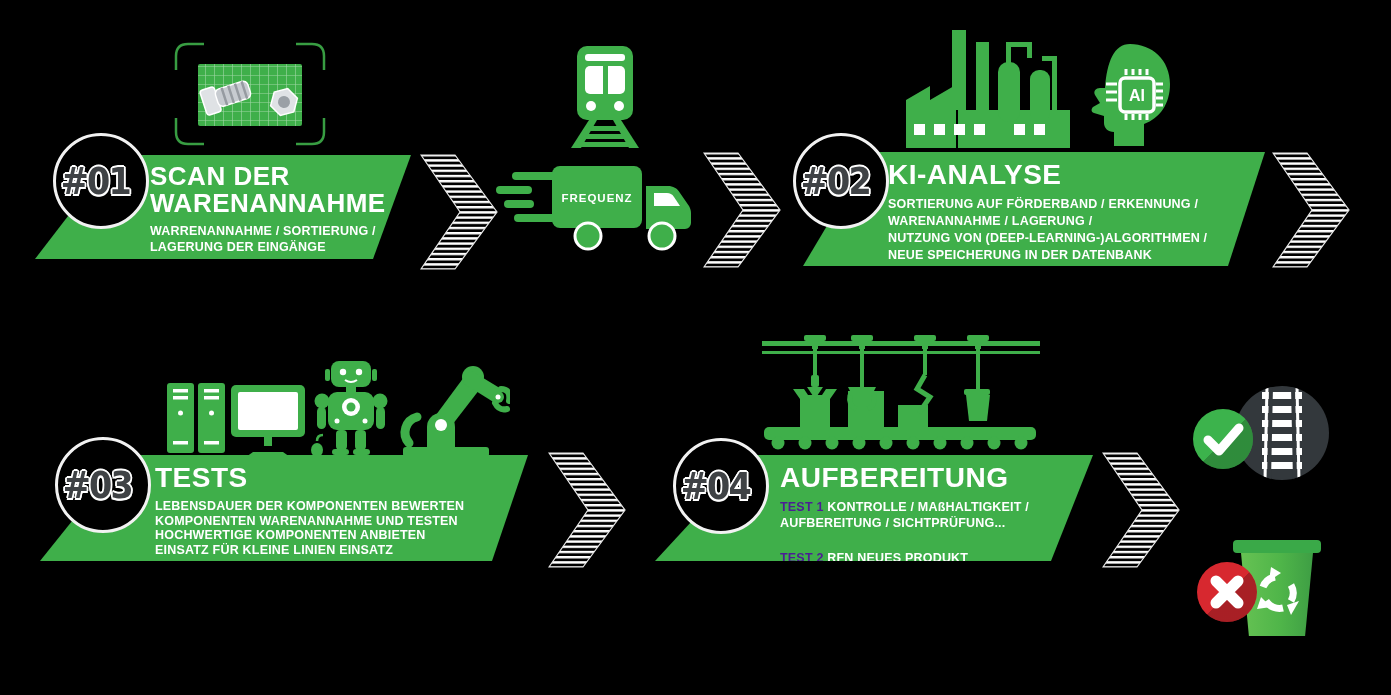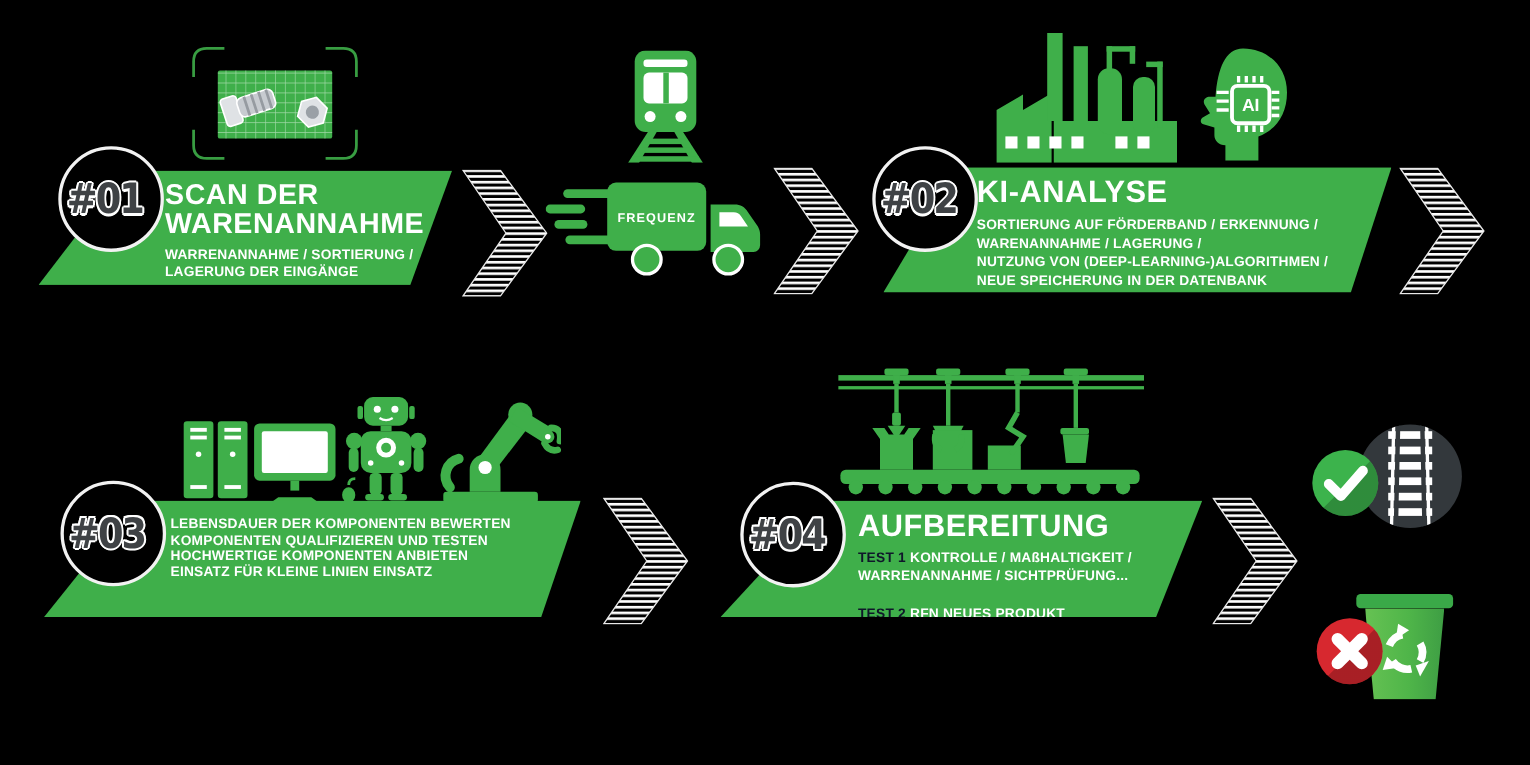--- a/index.html
+++ b/index.html
@@ -11,21 +11,21 @@
   .banner{position:absolute;background:#3FAF4A;color:#fff;z-index:2;}
   .banner .inner{position:relative;height:100%;box-sizing:border-box;}
   .title{font-weight:700;font-size:28px;line-height:30px;letter-spacing:.5px;}
   .title.two-line{font-size:26px;line-height:27px;}
   .subtitle{font-weight:700;font-size:12.5px;letter-spacing:.2px;margin-top:6px;}
   .subtitle div{line-height:16px;}
   .banner-02 .subtitle div{line-height:17px;}
   .banner-03 .subtitle div{line-height:14.5px;}
   .banner-04 .subtitle div{line-height:16px;}
   .tgroup2{margin-top:19px;}
-  .tlabel{color:#0f172a;}
+  .tlabel{color:#4c1d95;}
   
   .badge{position:absolute;width:90px;height:90px;border-radius:50%;
          border:3px solid #F2F2F2;background:#000;z-index:5;
          display:flex;align-items:center;justify-content:flex-start;}
   .badge span{font-family:"DejaVu Sans",sans-serif;font-weight:700;font-size:38px;
       color:#3F4245;letter-spacing:-2px;transform:scaleX(.88);
       text-shadow:2px 0 0 #fff,-2px 0 0 #fff,0 2px 0 #fff,0 -2px 0 #fff,
                   1.5px 1.5px 0 #fff,-1.5px 1.5px 0 #fff,1.5px -1.5px 0 #fff,-1.5px -1.5px 0 #fff;}
   
   .circle{position:absolute;border-radius:50%;}
@@ -246,23 +246,24 @@
       <circle cx="333" cy="40" r="6" fill="currentColor"></circle>
       <path d="M336 32 q10 0 8 12" stroke="currentColor" stroke-width="6" fill="none" stroke-linecap="round"></path>
       <path d="M330 46 q4 8 12 6" stroke="currentColor" stroke-width="6" fill="none" stroke-linecap="round"></path>
       <circle cx="333" cy="40" r="2.5" fill="#fff"></circle>
     </g>
   </svg>
 
   <div class="banner banner-03" style="left:40px;top:455px;width:488px;height:106px;
        clip-path:polygon(85px 0,488px 0,452px 106px,0 106px)">
     <div class="inner" style="padding:8px 0 0 115px">
+      <div class="title">TESTS</div>
       <div class="subtitle">
         <div>LEBENSDAUER DER KOMPONENTEN BEWERTEN</div>
-        <div>KOMPONENTEN QUALIFIZIEREN UND TESTEN</div>
+        <div>KOMPONENTEN WARENANNAHME UND TESTEN</div>
         <div>HOCHWERTIGE KOMPONENTEN ANBIETEN</div>
         <div>EINSATZ FÜR KLEINE LINIEN EINSATZ</div>
       </div>
     </div>
   </div>
   <div class="badge" style="left:55px;top:437px">
     <span>#03</span>
   </div>
 
   <svg class="icon-svg" style="left:548px;top:452px" width="78" height="116" viewBox="0 0 78 116">
@@ -321,21 +322,21 @@
 
   <div class="banner banner-04" style="left:655px;top:455px;width:438px;height:106px;
        clip-path:polygon(98px 0,438px 0,396px 106px,0 106px)">
     <div class="inner" style="padding:8px 0 0 125px">
       <div class="title">AUFBEREITUNG</div>
       <div class="subtitle">
         <div>
           <span class="tlabel">TEST 1</span>
           <span>KONTROLLE / MAßHALTIGKEIT /</span>
         </div>
-        <div>WARRENANNAHME / SICHTPRÜFUNG...</div>
+        <div>AUFBEREITUNG / SICHTPRÜFUNG...</div>
         <div class="tgroup2">
           <span class="tlabel">TEST 2</span>
           <span>RFN NEUES PRODUKT</span>
         </div>
       </div>
     </div>
   </div>
   <div class="badge" style="left:673px;top:438px">
     <span>#04</span>
   </div>

